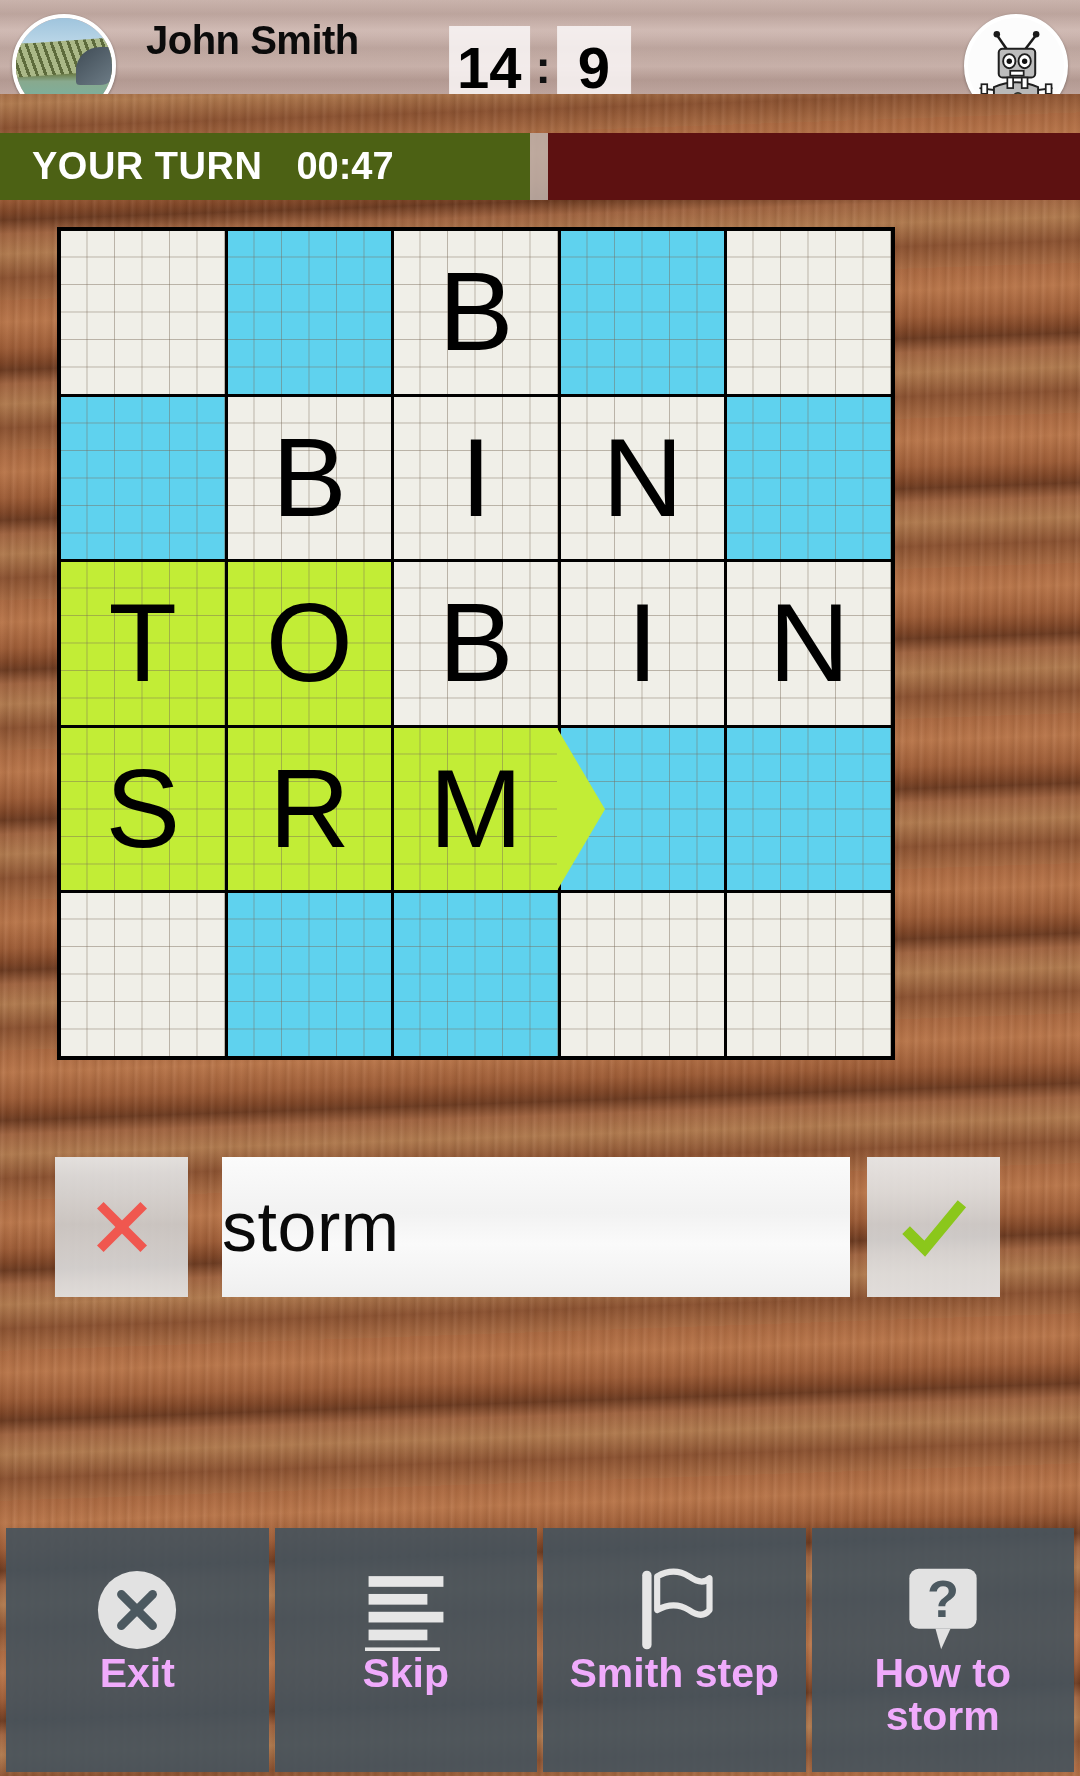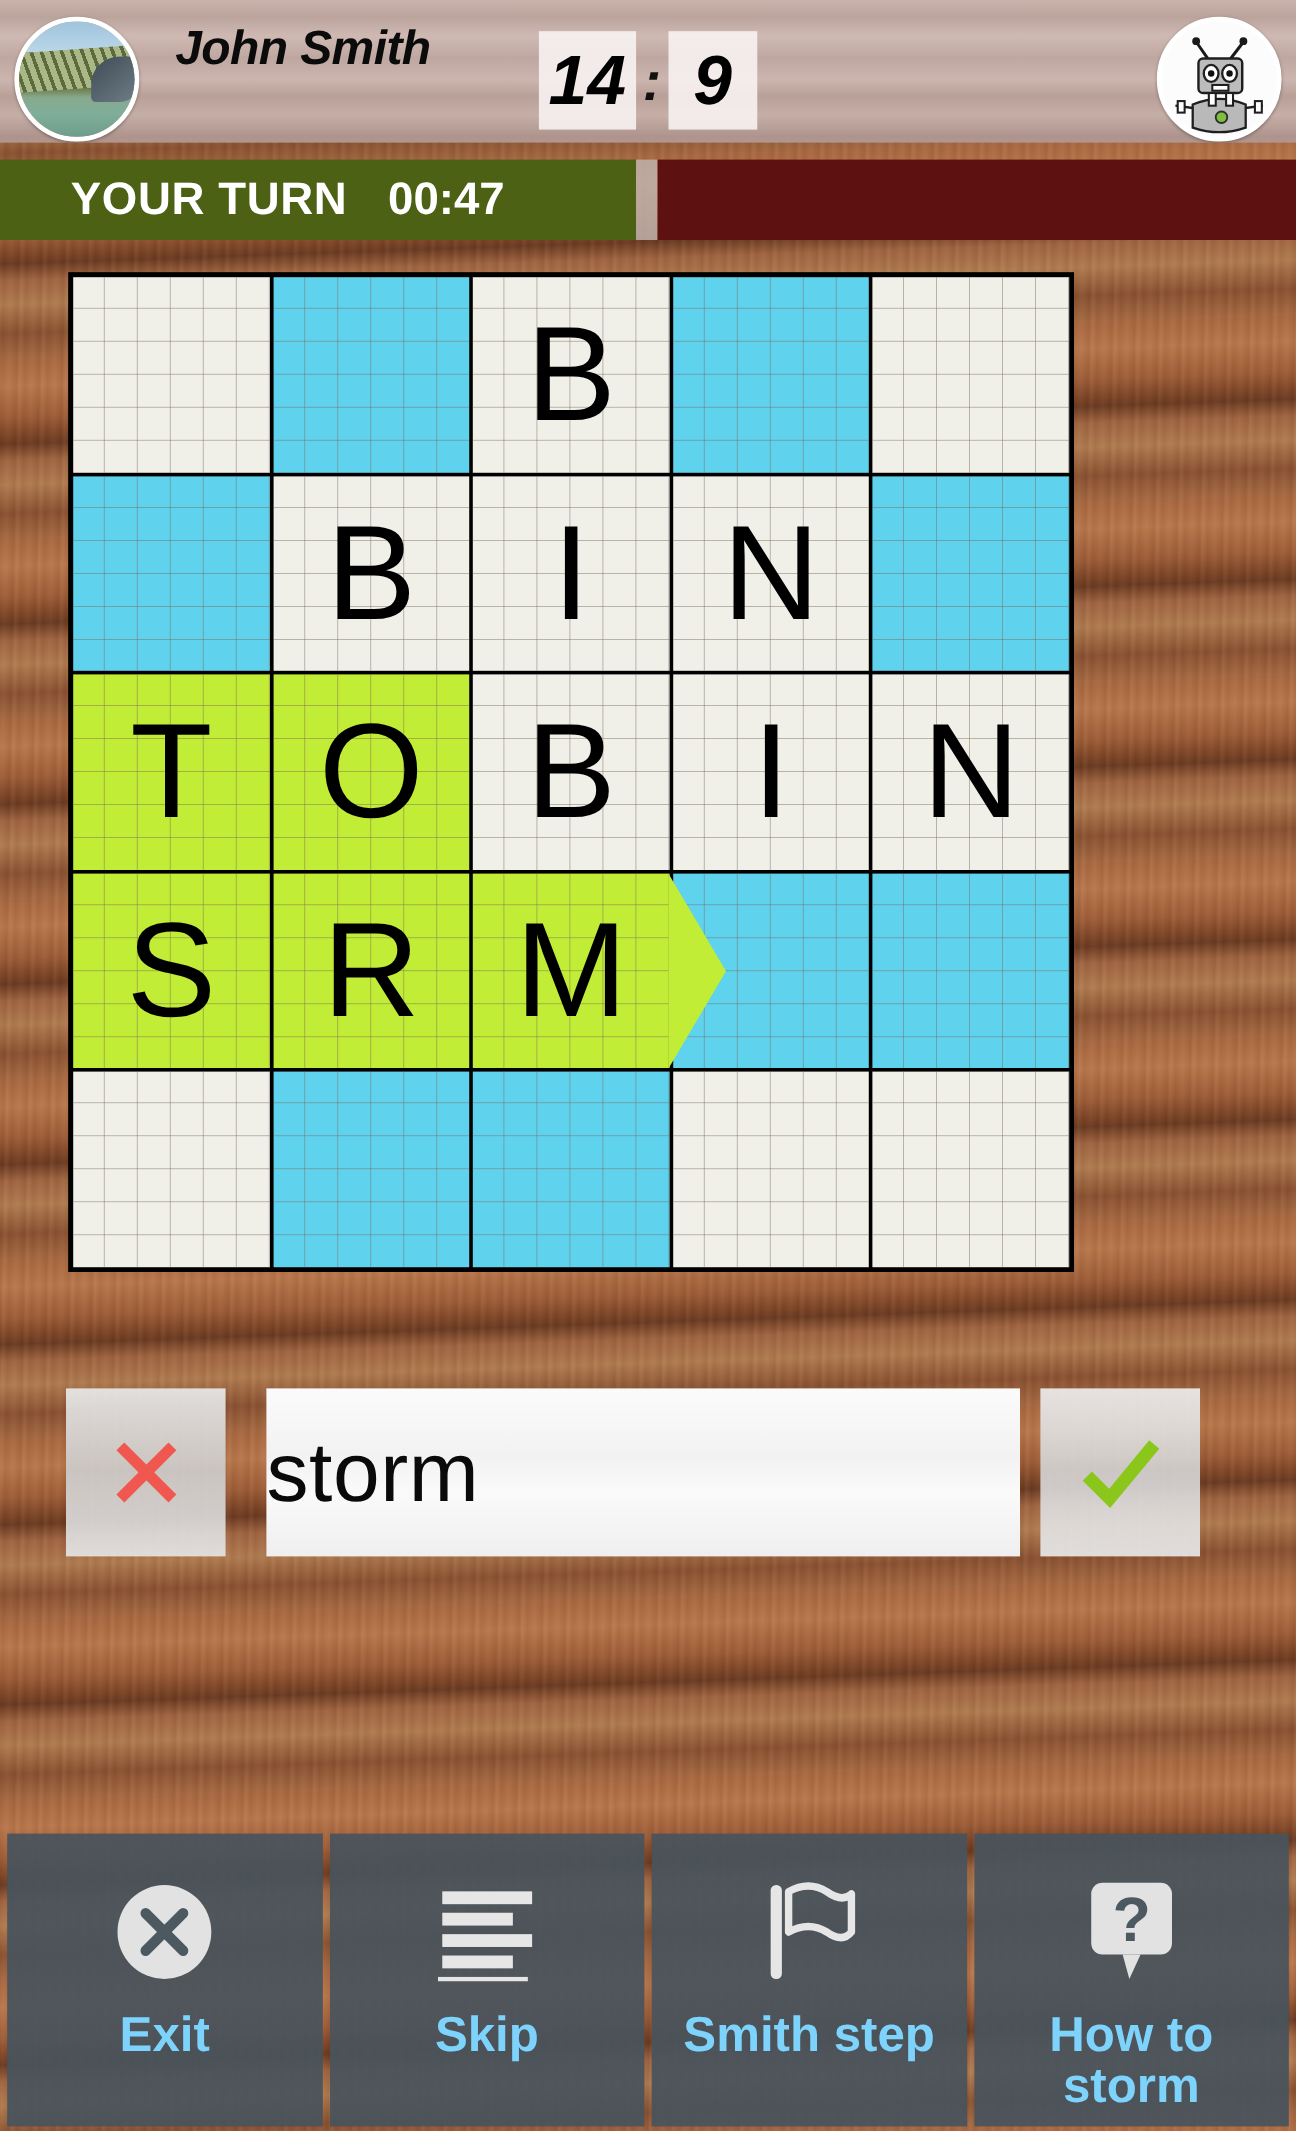--- a/index.html
+++ b/index.html
@@ -21,22 +21,22 @@
       repeating-linear-gradient(178deg,
         #a9673f 0px, #b9764a 22px, #9d5c36 48px,
         #7e4526 62px, #6b3a20 70px, #a06440 84px,
         #b07a4e 104px, #8a5130 128px, #a76a42 150px),
       linear-gradient(#a0653c,#8d5531);
     z-index:0;
   }
 
   
   .header{
-    position:absolute; top:0; left:0; width:1080px; height:119px;
-    z-index:5; overflow:hidden;font-style:italic;
+    position:absolute; top:0; left:0; width:1080px; height:94px;
+    z-index:5; overflow:hidden;
   }
   .header-bg{
     position:absolute; inset:0;
     background:
       repeating-linear-gradient(180deg,
         rgba(255,255,255,.10) 0px, rgba(0,0,0,.05) 14px,
         rgba(255,255,255,.12) 30px, rgba(0,0,0,.06) 48px,
         rgba(255,255,255,.09) 66px),
       linear-gradient(180deg,#c3aaa2 0%,#cbb2ab 38%,#c5aca4 60%,#b79b93 100%);
   }
@@ -89,21 +89,21 @@
   .score-colon{ font-size:46px; font-weight:bold; color:#111; }
 
   
   .turnbar{ position:absolute; top:133px; left:0; width:1080px; height:67px; z-index:5; display:flex; }
   .turn-left{
     width:530px; height:100%; background:#4c6114;
     display:flex; align-items:center; color:#fff;
   }
   .turn-gap{ width:18px; height:100%; background:rgba(190,178,172,.85); }
   .turn-right{ flex:1; height:100%; background:#5d1111; }
-  .turn-label{ font-size:38px; font-weight:bold; margin-left:59px; letter-spacing:.5px; }
+  .turn-label{ font-size:38px; font-weight:bold; margin-left:32px; letter-spacing:.5px; }
   .turn-time { font-size:38px; font-weight:bold; margin-left:34px;text-align:center; }
 
   
   .board{
     position:absolute; left:57px; top:227px;
     width:838px; height:833px;
     border:4px solid #000; z-index:4;
     display:grid;
     grid-template-columns:repeat(5,1fr);
     grid-template-rows:repeat(5,1fr);
@@ -176,22 +176,22 @@
     background:rgba(72,84,92,.92);
     display:flex; flex-direction:column; align-items:center;
     padding-top:40px;
     cursor:pointer;
   }
   .tool-icon{
     height:84px; display:flex; align-items:center; justify-content:center;
   }
   .tool-icon svg{ display:block; }
   .tool-label{
-    color:#7dd3fc; font-size:41px; font-weight:bold;
-    text-align:center; line-height:1.05; margin-top:22px;
+    color:#f0abfc; font-size:41px; font-weight:bold;
+    text-align:center; line-height:1.05; 
     padding:0 6px;
   }
 </style>
 </head>
 <body>
 
 <div class="wood-bg"></div>
 
 <div class="header">
   <div class="header-bg"></div>

